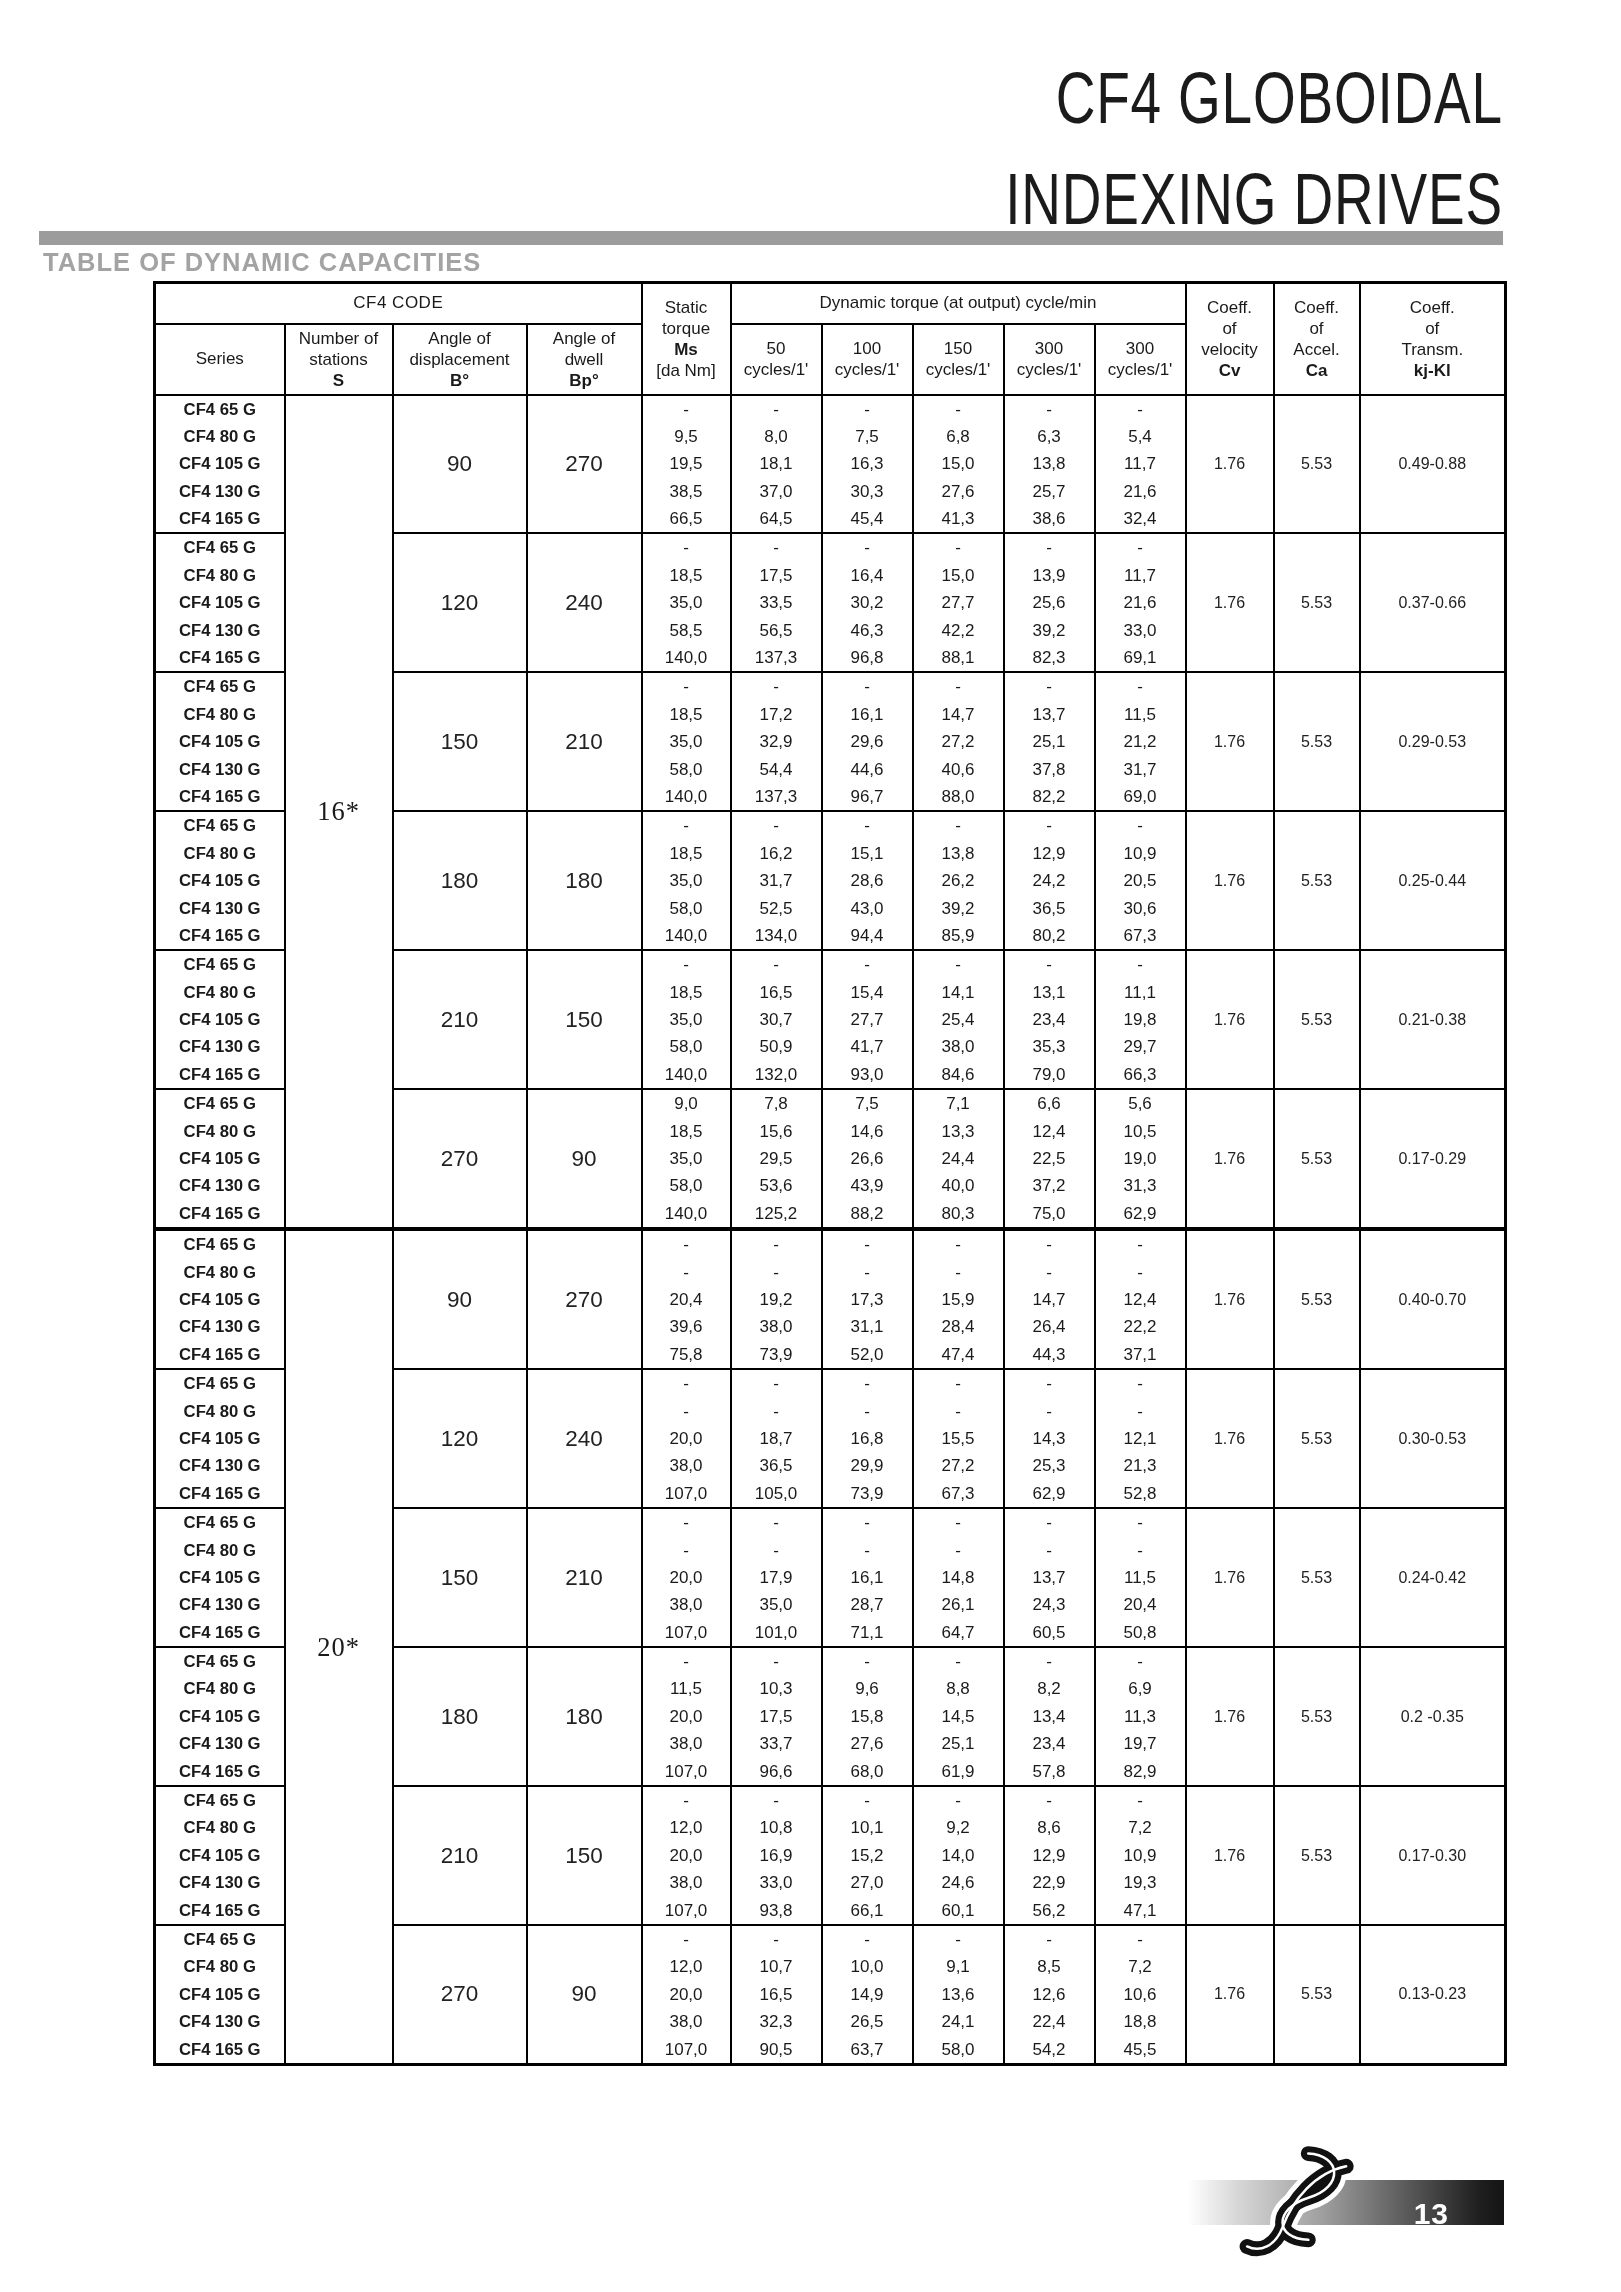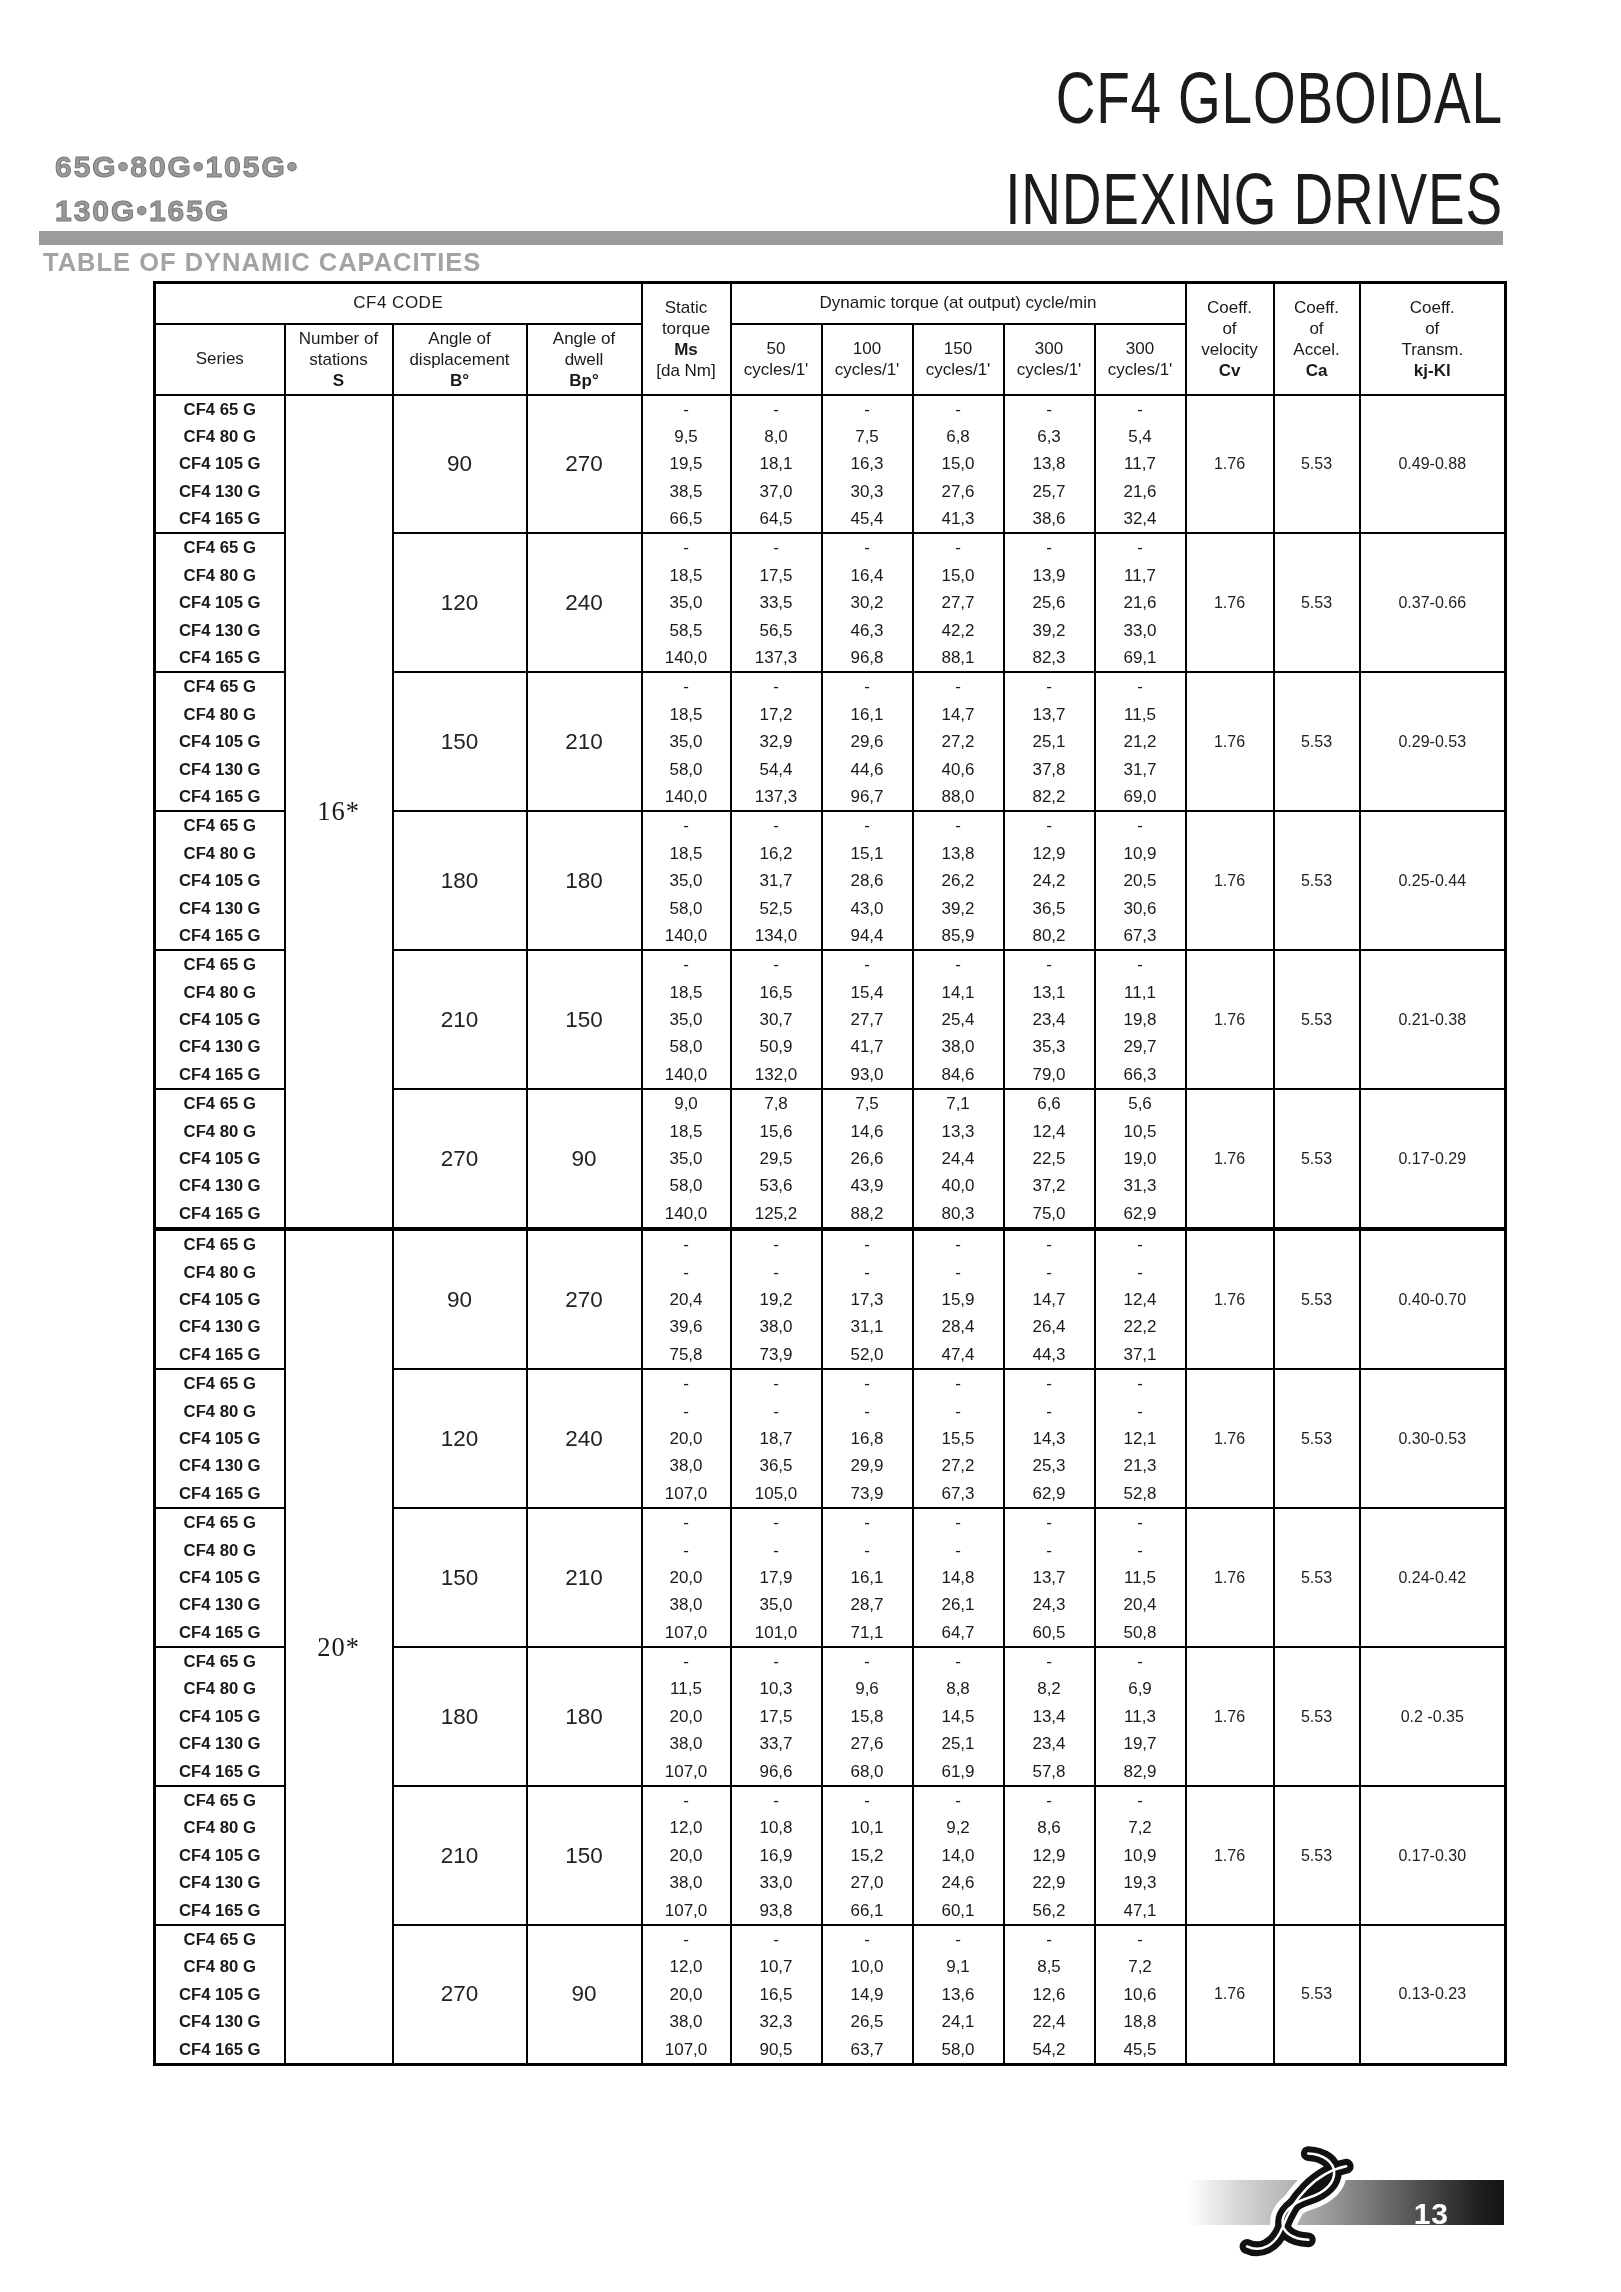--- a/index.html
+++ b/index.html
@@ -43,24 +43,20 @@
               background:linear-gradient(to right,#ffffff 0%,#d6d6d6 16%,#a0a0a0 42%,#5d5d5d 68%,#1f1f1f 92%,#141414 100%);
               display:flex;align-items:center;justify-content:flex-end;padding-right:55px;}
   .page-number{color:#fff;font-size:30px;font-weight:bold;letter-spacing:1px;margin-top:23px;}
   .logo{position:absolute;left:1221px;top:2141px;width:149px;height:116px;}
 </style>
 </head>
 <body>
 
 <div class="page">
 
-  <div class="models">
-    <div>65G•80G•105G•</div>
-    <div>130G•165G</div>
-  </div>
 
   <div class="main-title">
     <div>CF4 GLOBOIDAL</div>
     <div>INDEXING DRIVES</div>
   </div>
 
   <div class="gray-rule"></div>
 
   <div class="section-title">TABLE OF DYNAMIC CAPACITIES</div>
 

